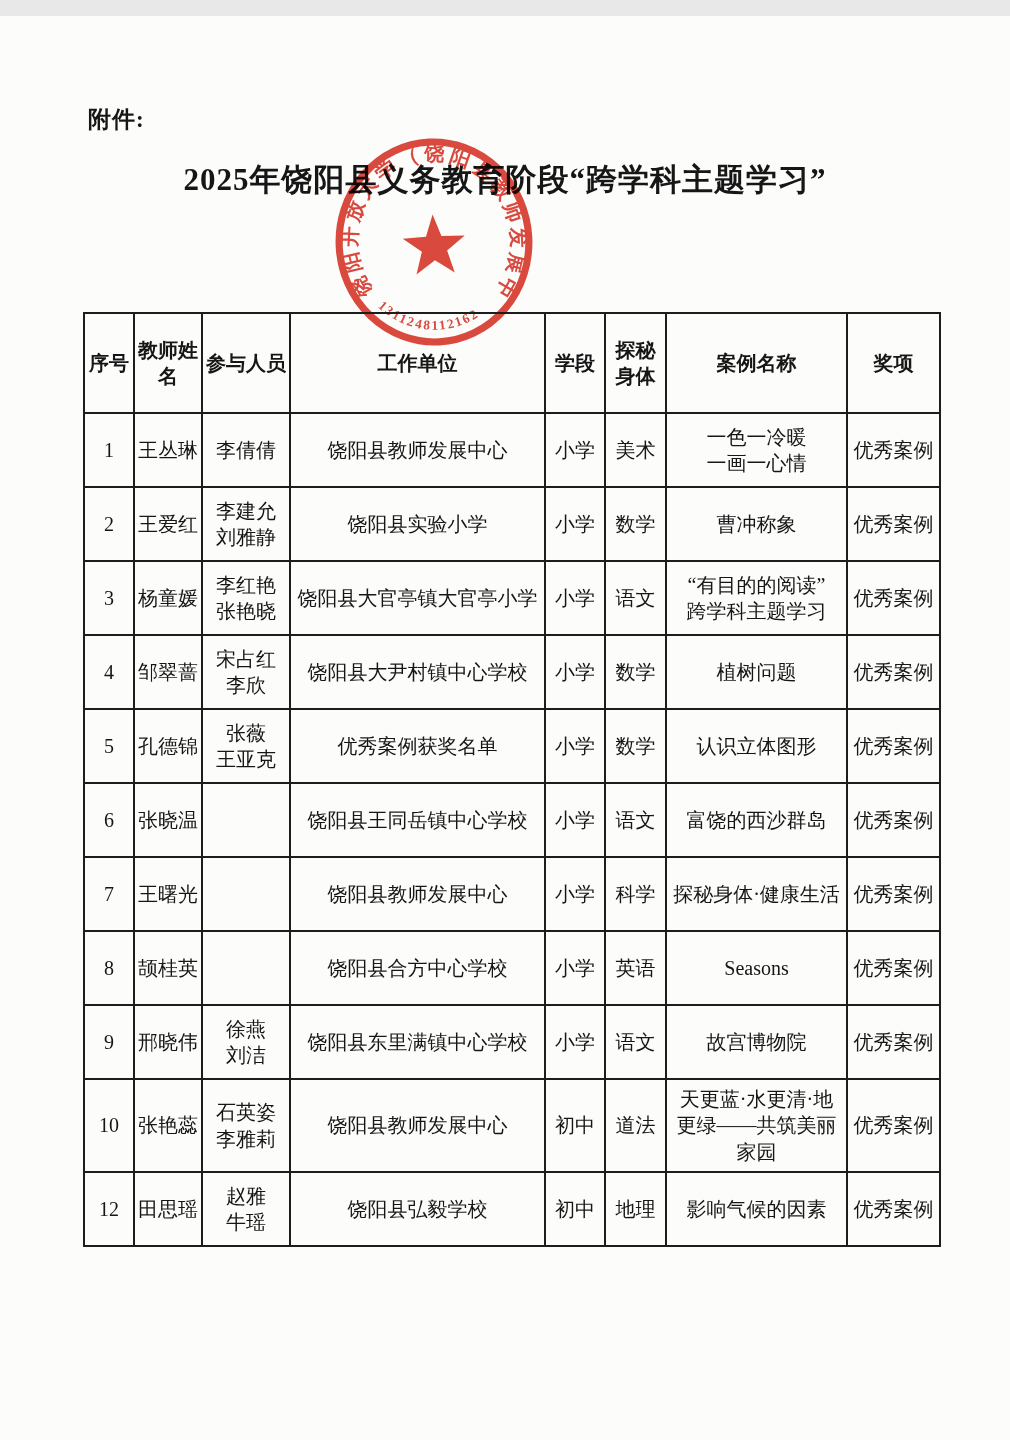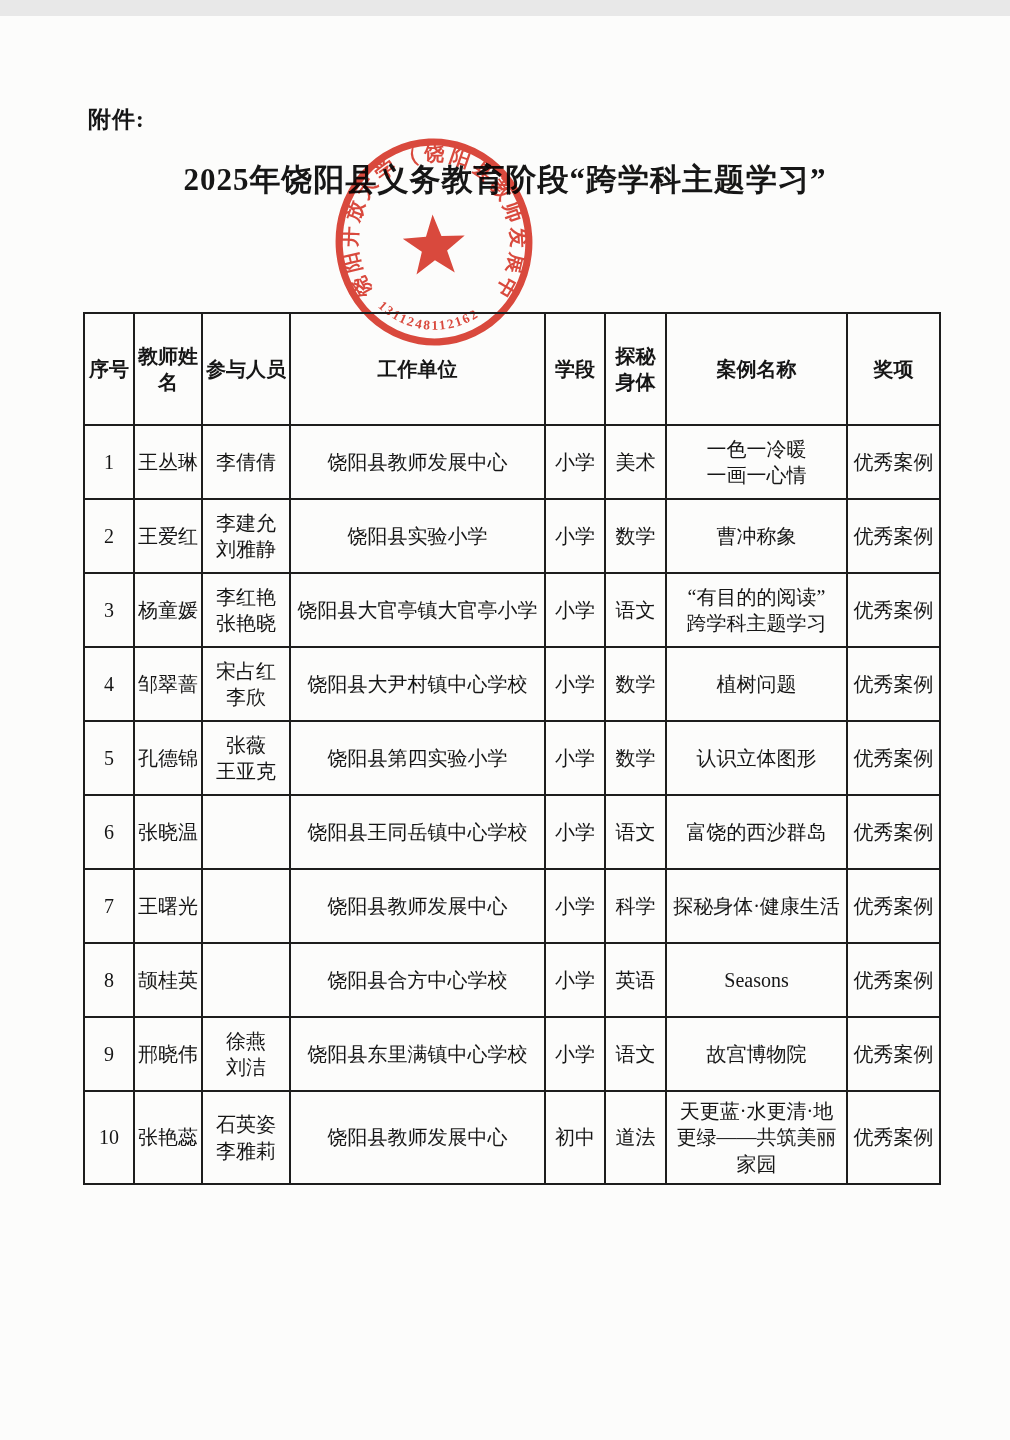--- a/index.html
+++ b/index.html
@@ -40,21 +40,21 @@
   }
   table.award th,table.award td{
     border:2px solid #1d1d1d;
     text-align:center;vertical-align:middle;
     font-size:20px;line-height:1.32;
     padding:6px 3px;
     white-space:pre-line;
     overflow:hidden;
     font-weight:500;
   }
-  table.award thead tr{height:112px;}
+  table.award thead tr{height:100px;}
   table.award tbody tr{height:74px;}
   table.award th{font-weight:600;}
   col.c-no{width:50px;}  col.c-teacher{width:68px;}
   col.c-part{width:88px;} col.c-unit{width:255px;}
   col.c-stage{width:60px;} col.c-subject{width:61px;}
   col.c-case{width:181px;} col.c-award{width:93px;}
 </style>
 </head>
 <body>
 
@@ -152,21 +152,21 @@
       <td>数学</td>
       <td>植树问题</td>
       <td>优秀案例</td>
     </tr>
 
     <tr>
       <td>5</td>
       <td>孔德锦</td>
       <td>张薇
 王亚克</td>
-      <td>饶阳县第四实验小学</td>
+      <td>优秀案例获奖名单</td>
       <td>小学</td>
       <td>数学</td>
       <td>认识立体图形</td>
       <td>优秀案例</td>
     </tr>
 
     <tr>
       <td>6</td>
       <td>张晓温</td>
       <td></td>
@@ -217,16 +217,27 @@
       <td>石英姿
 李雅莉</td>
       <td>饶阳县教师发展中心</td>
       <td>初中</td>
       <td>道法</td>
       <td>天更蓝·水更清·地更绿——共筑美丽家园</td>
       <td>优秀案例</td>
     </tr>
 
 
+    <tr>
+      <td>12</td>
+      <td>田思瑶</td>
+      <td>赵雅
+牛瑶</td>
+      <td>饶阳县弘毅学校</td>
+      <td>初中</td>
+      <td>地理</td>
+      <td>影响气候的因素</td>
+      <td>优秀案例</td>
+    </tr>
   </tbody>
   </table>
 
 </div>
 
 </body></html>

